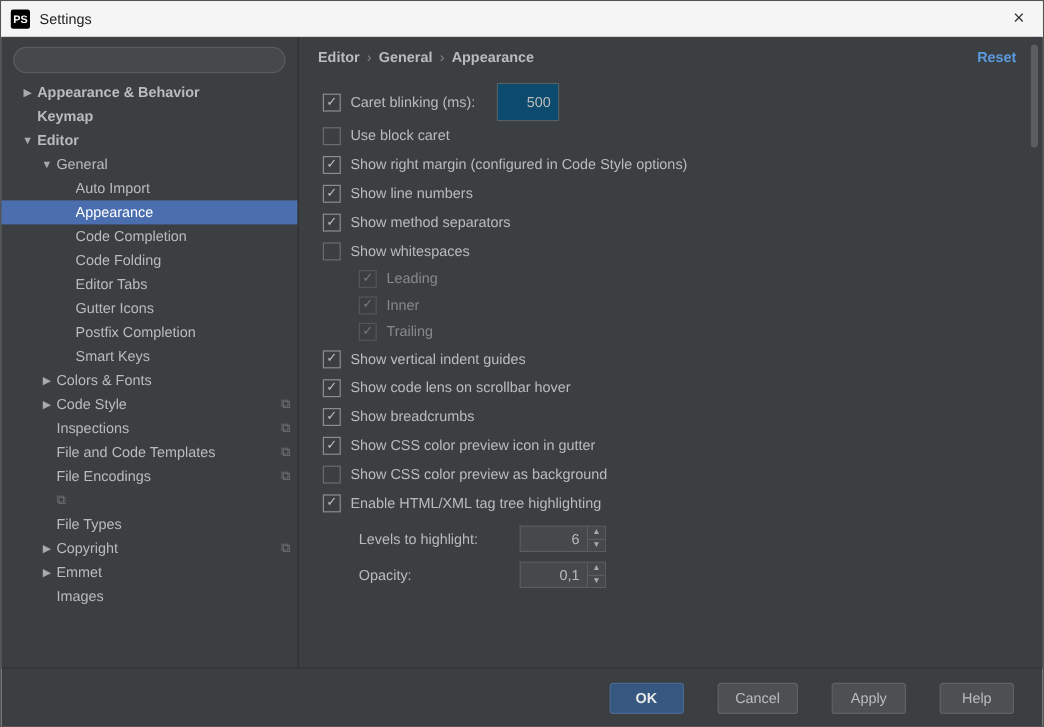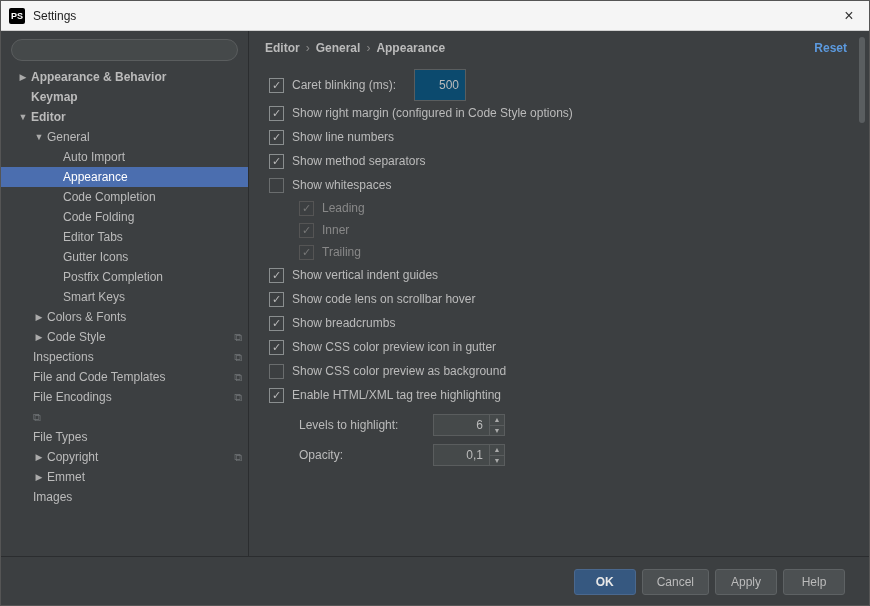--- a/index.html
+++ b/index.html
@@ -17,21 +17,21 @@
   .search { width:100%; height:22px; background:#45494a; border:1px solid #5a5d5e; border-radius:12px; padding:0 8px 0 24px; color:#bbb; outline:none; position:relative;}
   .search-wrap .wrap{position:relative;}
   .search-wrap .mag{position:absolute;left:8px;top:3px;color:#888;}
   .tree{ flex:1; overflow-y:auto; padding-bottom:8px;}
   .tree-item{ display:flex; align-items:center; height:20px; color:#bbbbbb; cursor:pointer; padding-right:6px;}
   .tree-item.selected{ background:#4b6eaf; color:#fff;}
   .tree-item .arrow{ width:12px;text-align:center; font-size:9px; color:#aaa; margin-right:2px;}
   .tree-item.bold>.label{ font-weight:bold;}
   .tree-item .label{ flex:1; white-space:nowrap; overflow:hidden; text-overflow:ellipsis;}
   .tree-item .badge{ color:#6f7375; font-size:11px;}
-  .ind1{padding-left:30px;} .ind2{padding-left:32px;} .ind3{padding-left:62px;}
+  .ind1{padding-left:30px;} .ind2{padding-left:46px;} .ind3{padding-left:62px;}
   
   .arr.ind1{padding-left:16px;} .arr.ind2{padding-left:32px;}
   
   .main{ flex:1; display:flex; flex-direction:column; background:#3c3f41; position:relative;}
   .crumbs{ padding:10px 16px 8px 16px; display:flex; align-items:center; gap:6px;}
   .crumbs .c{ color:#bbbbbb; font-weight:bold;}
   .crumbs .sep{ color:#888;}
   .reset{ position:absolute; right:22px; top:10px; color:#5c9adf; font-weight:bold; cursor:pointer;}
   .form{ padding:6px 20px; color:#bbbbbb; overflow-y:auto; height:100%;}
   .row{ display:flex; align-items:center; min-height:24px; }
@@ -48,21 +48,21 @@
   .spinbox{display:inline-flex;align-items:stretch;height:22px;margin-left:8px;}
   .spinbox input{background:#45494a;border:1px solid #5a5d5e;border-right:none;width:56px;color:#bbb;text-align:right;padding:0 6px;}
   .spinbox .spin{width:16px;display:flex;flex-direction:column;border:1px solid #5a5d5e;}
   .spinbox .spin div{flex:1;display:flex;align-items:center;justify-content:center;color:#aaa;font-size:7px;background:#45494a;cursor:pointer;}
   .spinbox .spin div:first-child{border-bottom:1px solid #5a5d5e;}
   .pairlabel{ width:126px; display:inline-block;}
   .pair-row{ padding-left:30px; margin-top:6px;}
   .scrollhint{position:absolute;right:2px;top:0;bottom:0;width:10px;background:#3c3f41;}
   .scrollhint .thumb{position:absolute;right:2px;top:6px;width:6px;height:86px;background:#5a5e60;border-radius:3px;}
   
-  .footer{ height:50px; background:#3c3f41; border-top:1px solid #2b2d2f; display:flex;align-items:center;justify-content:flex-end;gap:6px;padding:0 24px;}
+  .footer{ height:50px; background:#3c3f41; border-top:1px solid #2b2d2f; display:flex;align-items:center;justify-content:flex-end;gap:28px;padding:0 24px;}
   .btn{ min-width:62px;height:26px;background:#4c5052;border:1px solid #5e6264;color:#bbb;border-radius:3px;padding:0 14px;cursor:pointer;}
   .btn.primary{ background:#365880;border-color:#4a688e;color:#e8e8e8;font-weight:bold;}
   svg.mag-svg{width:14px;height:14px;}
 </style>
 </head>
 <body>
 
 <div class="titlebar">
   <div class="logo">PS</div>
   <span class="title">Settings</span>
@@ -175,20 +175,24 @@
     </div>
     <span class="reset">Reset</span>
 
     <div class="form">
       <div class="row">
         <span class="chk on"></span>
         <span class="lbl">Caret blinking (ms):</span>
         <input class="numbox" value="500" style="">
       </div>
       <div class="row">
+        <span class="chk"></span>
+        <span class="lbl">Use block caret</span>
+      </div>
+      <div class="row">
         <span class="chk on"></span>
         <span class="lbl">Show right margin (configured in Code Style options)</span>
       </div>
       <div class="row">
         <span class="chk on"></span>
         <span class="lbl">Show line numbers</span>
       </div>
       <div class="row">
         <span class="chk on"></span>
         <span class="lbl">Show method separators</span>

